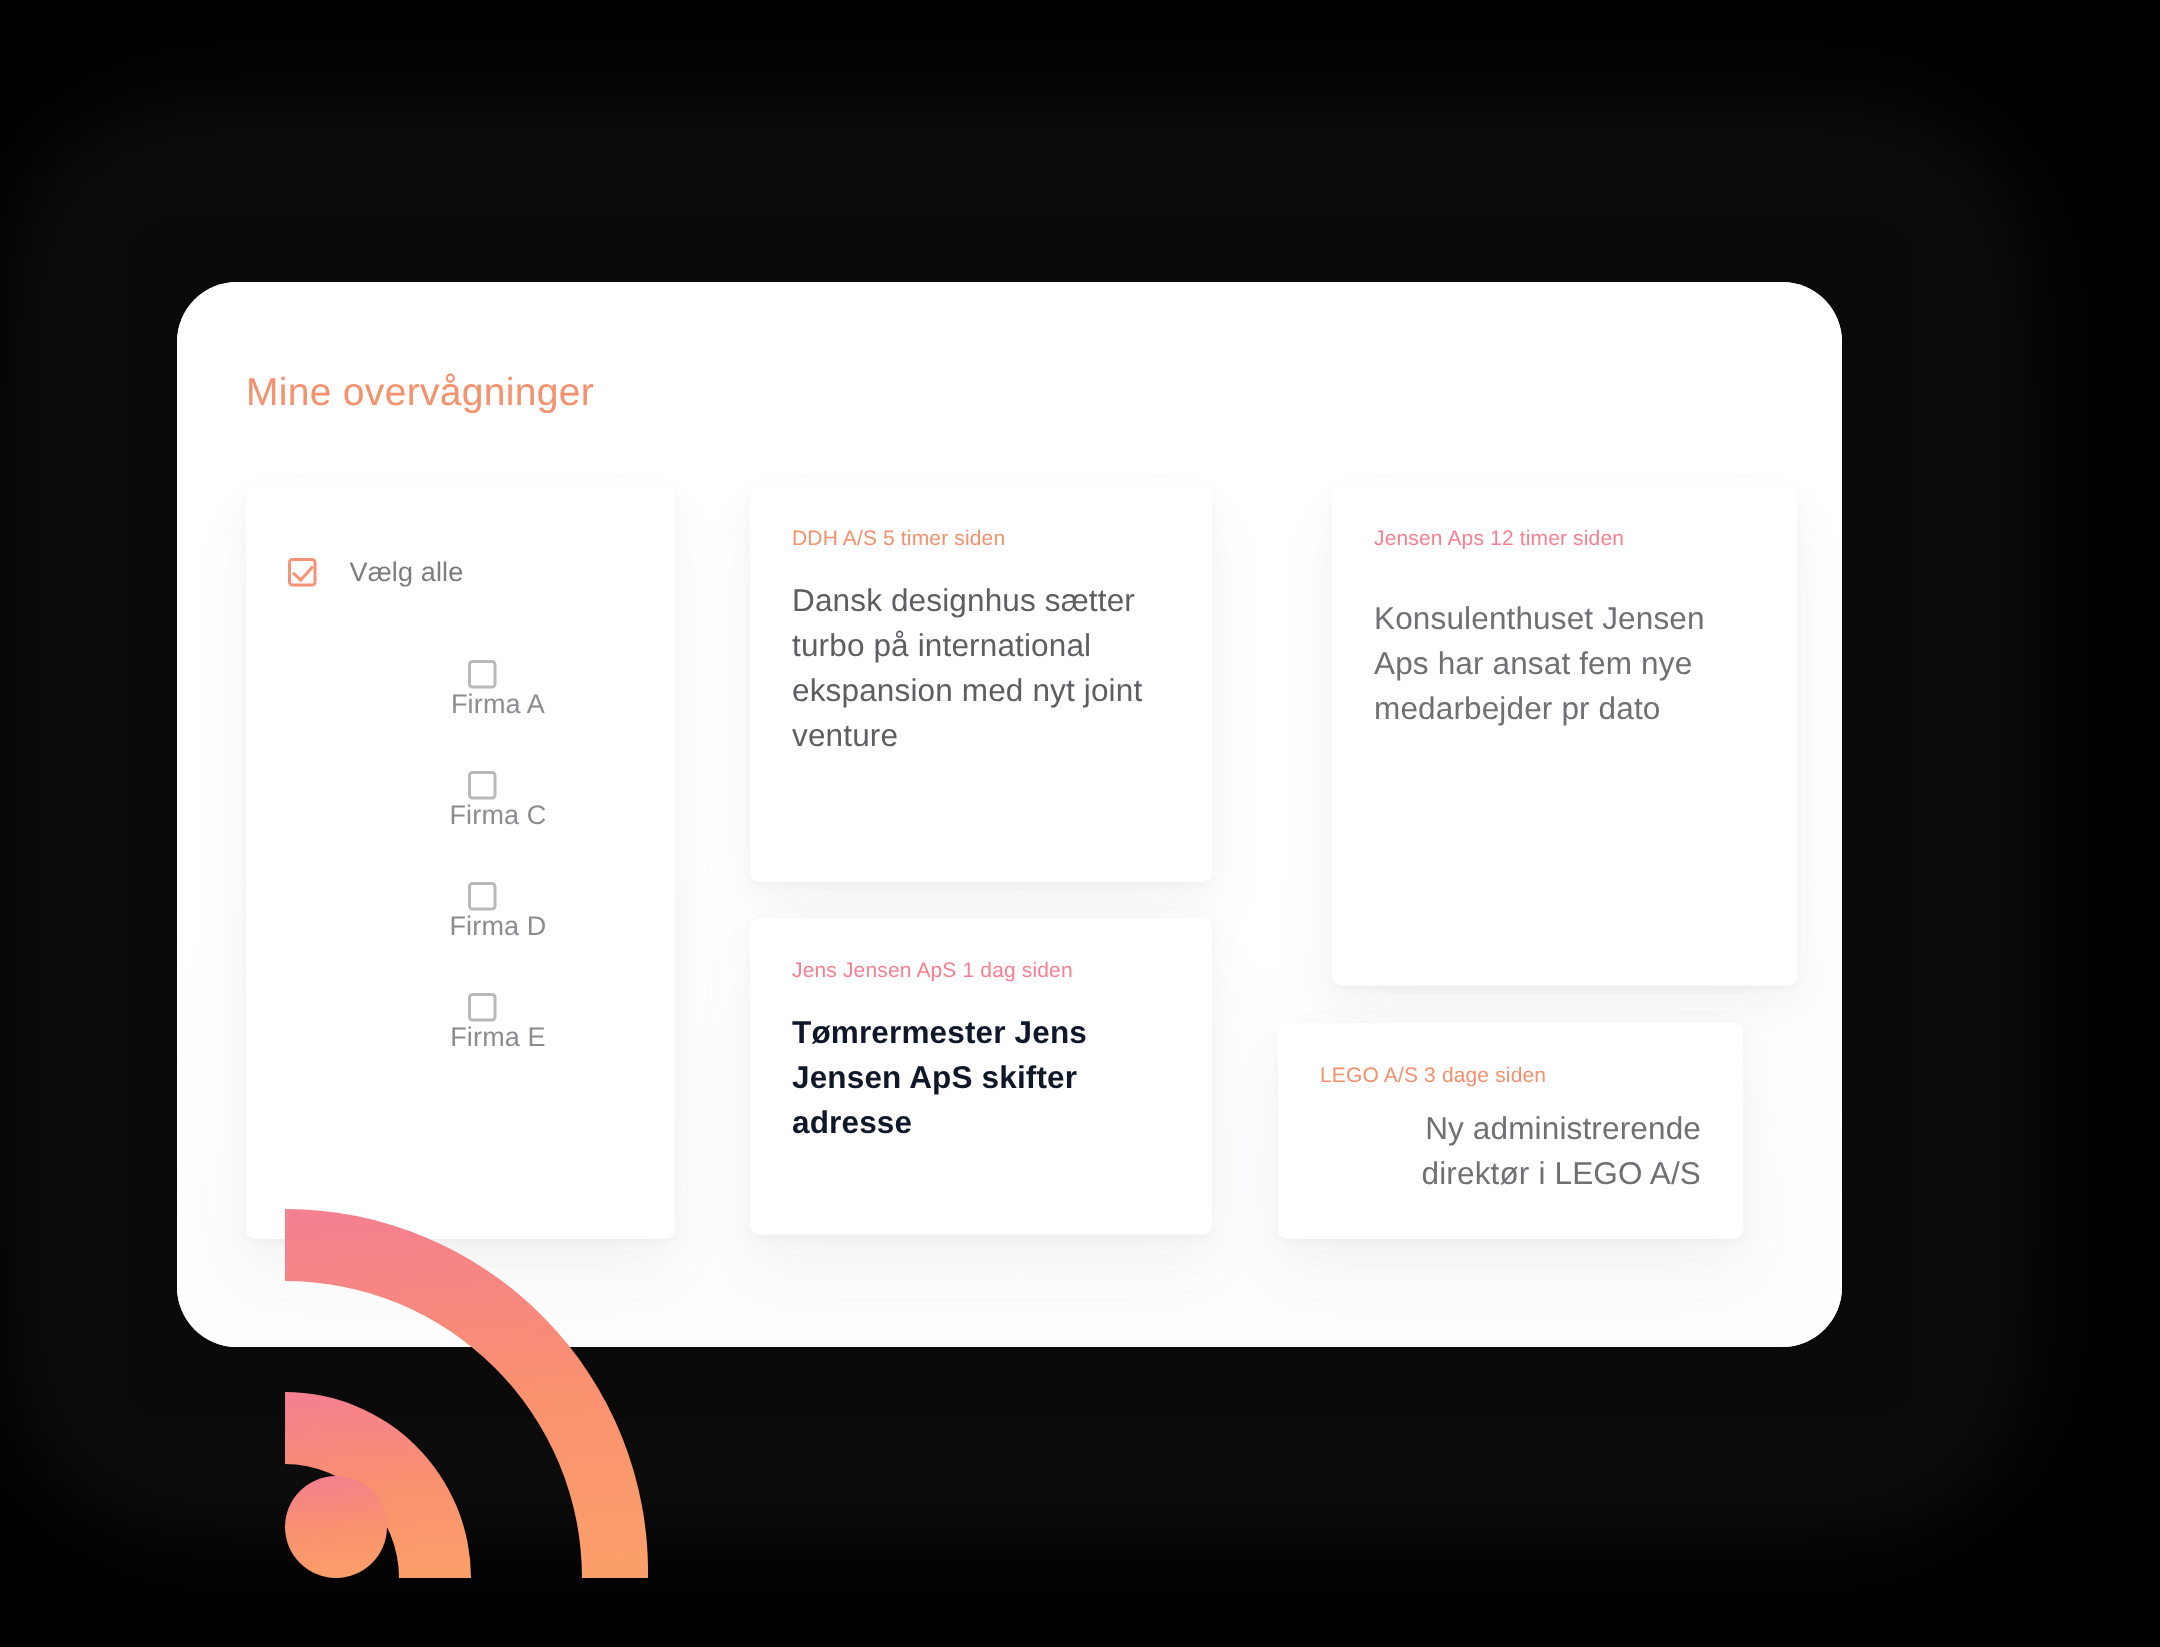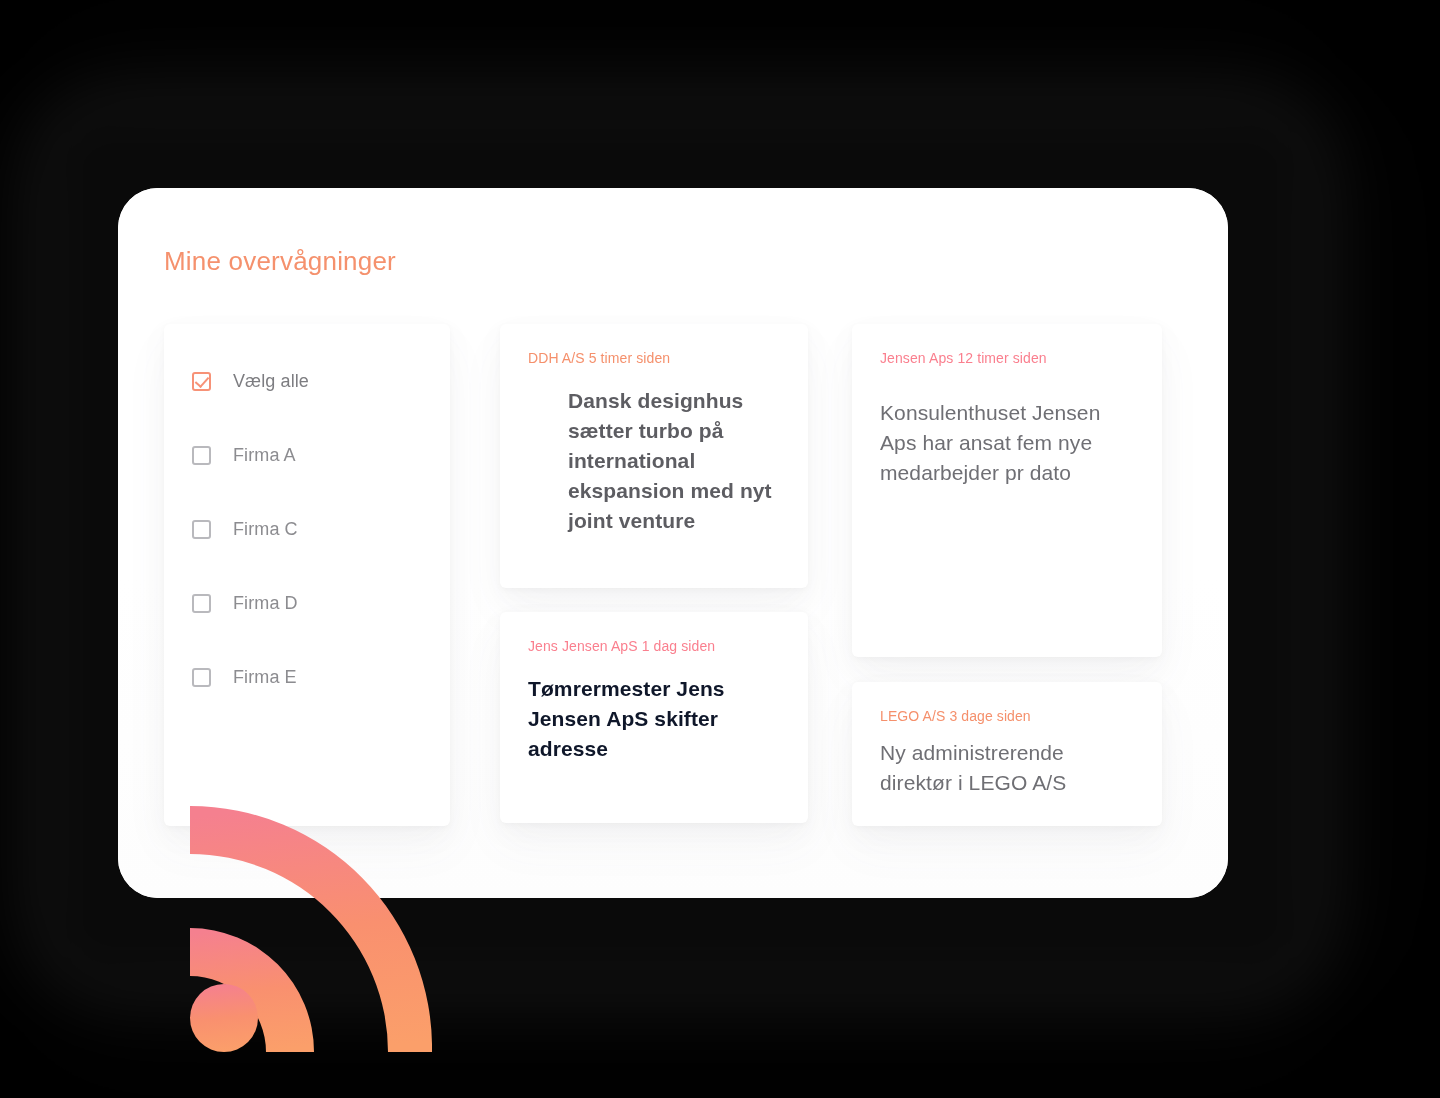--- a/index.html
+++ b/index.html
@@ -84,21 +84,21 @@
     height: 502px;
     padding: 30px 0 0 0;
   }
 
   .check-row {
     display: flex;
     align-items: center;
     height: 30px;
     margin-left: 28px;
   }
-  .check-row + .check-row { margin-top: 44px; }
+  .check-row + .check-row { margin-top: 44px; flex-direction: column; }
 
   .row-select-all { margin-top: 12px; }
 
   .checkbox {
     width: 19px;
     height: 19px;
     border: 2px solid #b9b9bd;
     border-radius: 3px;
     flex: 0 0 auto;
     position: relative;
@@ -125,44 +125,44 @@
     letter-spacing: 0.1px;
     white-space: nowrap;
   }
   .check-label.strong { color: #7d7d81; }
 
   
   .news-card { padding: 26px 28px 0 28px; }
 
   .card-a { left: 500px; top: 324px; width: 308px; height: 264px; }
   .card-b { left: 500px; top: 612px; width: 308px; height: 211px; }
-  .card-c { left: 852px; top: 324px; width: 310px; height: 333px; }
+  .card-c { left: 888px; top: 324px; width: 310px; height: 333px; }
   .card-d { left: 852px; top: 682px; width: 310px; height: 144px; }
 
   .card-meta {
     font-size: 14px;
     font-weight: 400;
     letter-spacing: 0.1px;
     white-space: nowrap;
   }
   .meta-orange { color: #f5906c; }
   .meta-pink  { color: #fa7f8e; }
 
   .card-headline {
     margin-top: 20px;
     font-size: 21px;
     line-height: 30px;
     letter-spacing: 0.1px;
   }
-  .hl-bold   { color: #5d5d62; font-weight: 700; margin-left: 40px; }
+  .hl-bold   { color: #5d5d62; font-weight: 400; }
   .hl-medium { color: #0f172a; font-weight: 700; }
   .hl-light  { color: #6f6f74; font-weight: 400; }
 
   .card-c .card-headline { margin-top: 32px; }
-  .card-d .card-headline { margin-top: 14px; }
+  .card-d .card-headline { margin-top: 14px; text-align: right; }
 
   
   .rss-mark {
     position: absolute;
     left: 176px;
     top: 806px;
     width: 256px;
     height: 246px;
   }
   .rss-mark svg { display: block; width: 100%; height: 100%; }

